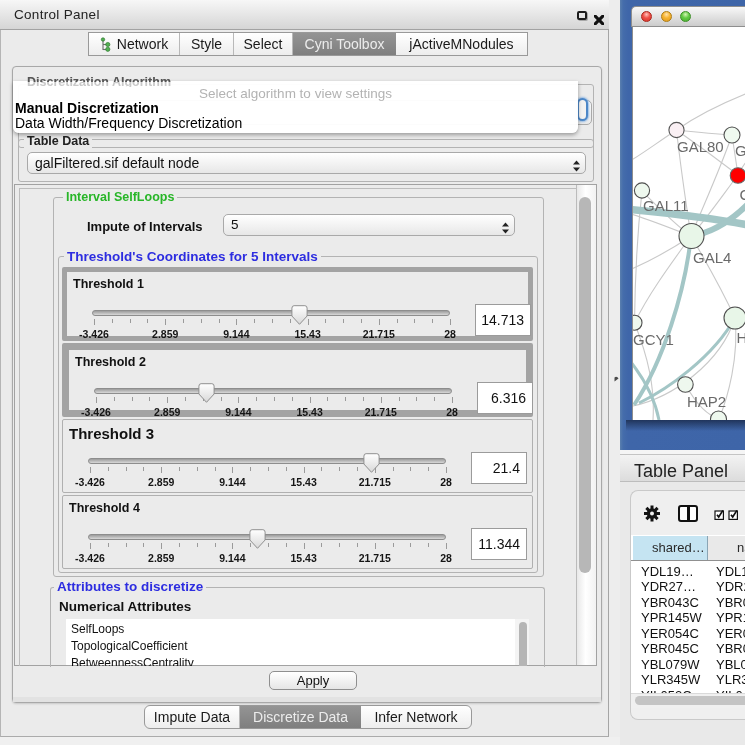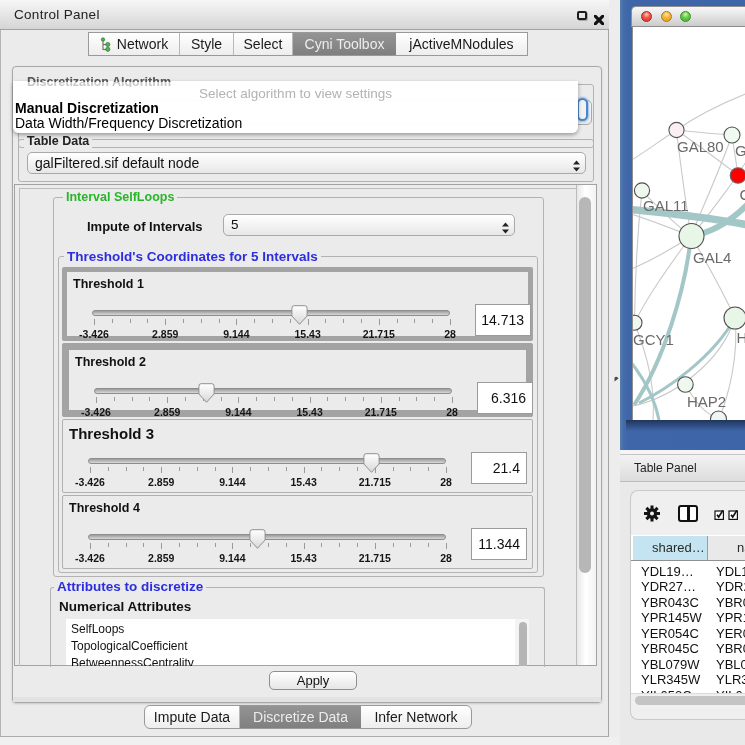--- a/index.html
+++ b/index.html
@@ -337,21 +337,21 @@
   <text x="103.5" y="316">H</text>
   <text x="54" y="380">HAP2</text>
  </g>
 </svg>
 </div>
 
 <div class="abs" style="left:626px;top:420px;width:119px;height:11px;background:linear-gradient(rgba(12,20,40,0.6),rgba(12,20,40,0));"></div>
 <div class="abs" style="left:620px;top:450px;width:125px;height:4px;background:#f5f5f5;"></div>
 
 <div class="abs" style="left:620px;top:454px;width:125px;height:28px;background:linear-gradient(#f3f3f3,#dcdcdc);border-top:1px solid #c4c4c4;border-bottom:1px solid #bdbdbd;box-sizing:border-box;"></div>
-<div class="abs" style="left:634px;top:461px;font-size:12px;color:#222;">Table Panel</div>
+<div class="abs" style="left:634px;top:461px;font-size:18px;color:#222;">Table Panel</div>
 <div class="abs" style="left:620px;top:482px;width:125px;height:263px;background:#e9e9e9;"></div>
 <div class="abs" style="left:630px;top:490px;width:115px;height:230px;background:#efefef;border:1px solid #c9c9c9;border-right:none;border-radius:8px 0 0 8px;box-sizing:border-box;"></div>
 
 <div class="abs" style="left:644px;top:505px;"><svg width="16" height="17" viewBox="0 0 16 17">
       <g stroke="#131313" stroke-width="3">
         <line x1="8" y1="0.5" x2="8" y2="16.5"></line>
         <line x1="0" y1="8.5" x2="16" y2="8.5"></line>
         <line x1="2.4" y1="2.9" x2="13.6" y2="14.1"></line>
         <line x1="13.6" y1="2.9" x2="2.4" y2="14.1"></line>
       </g>

